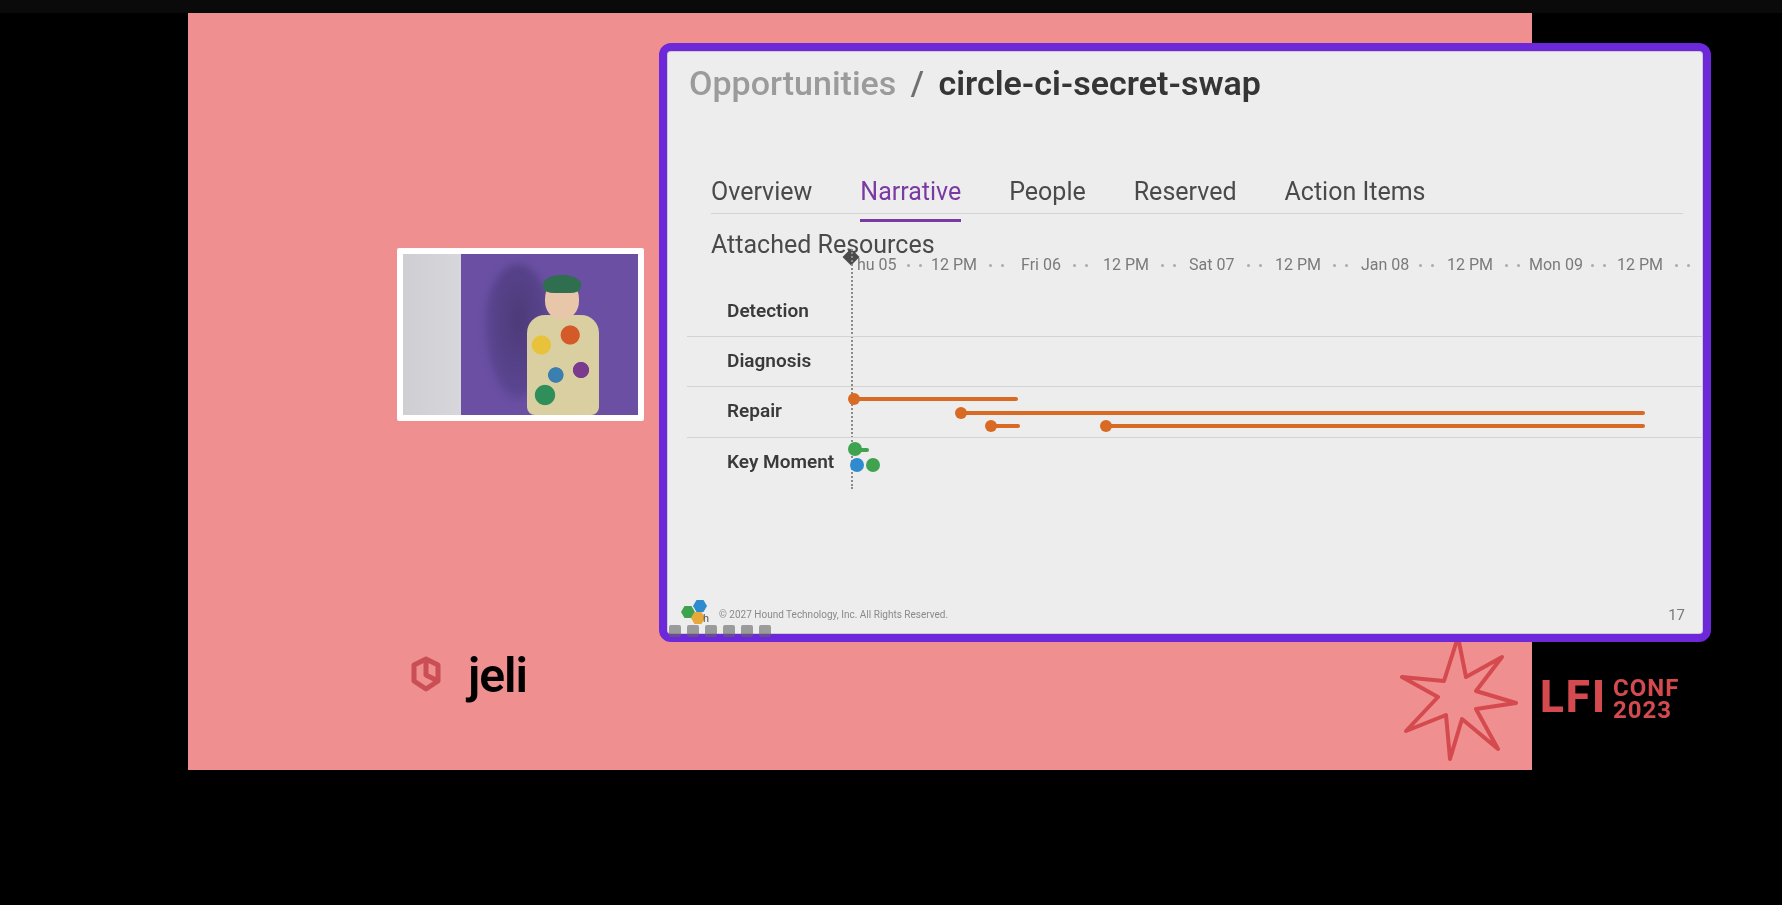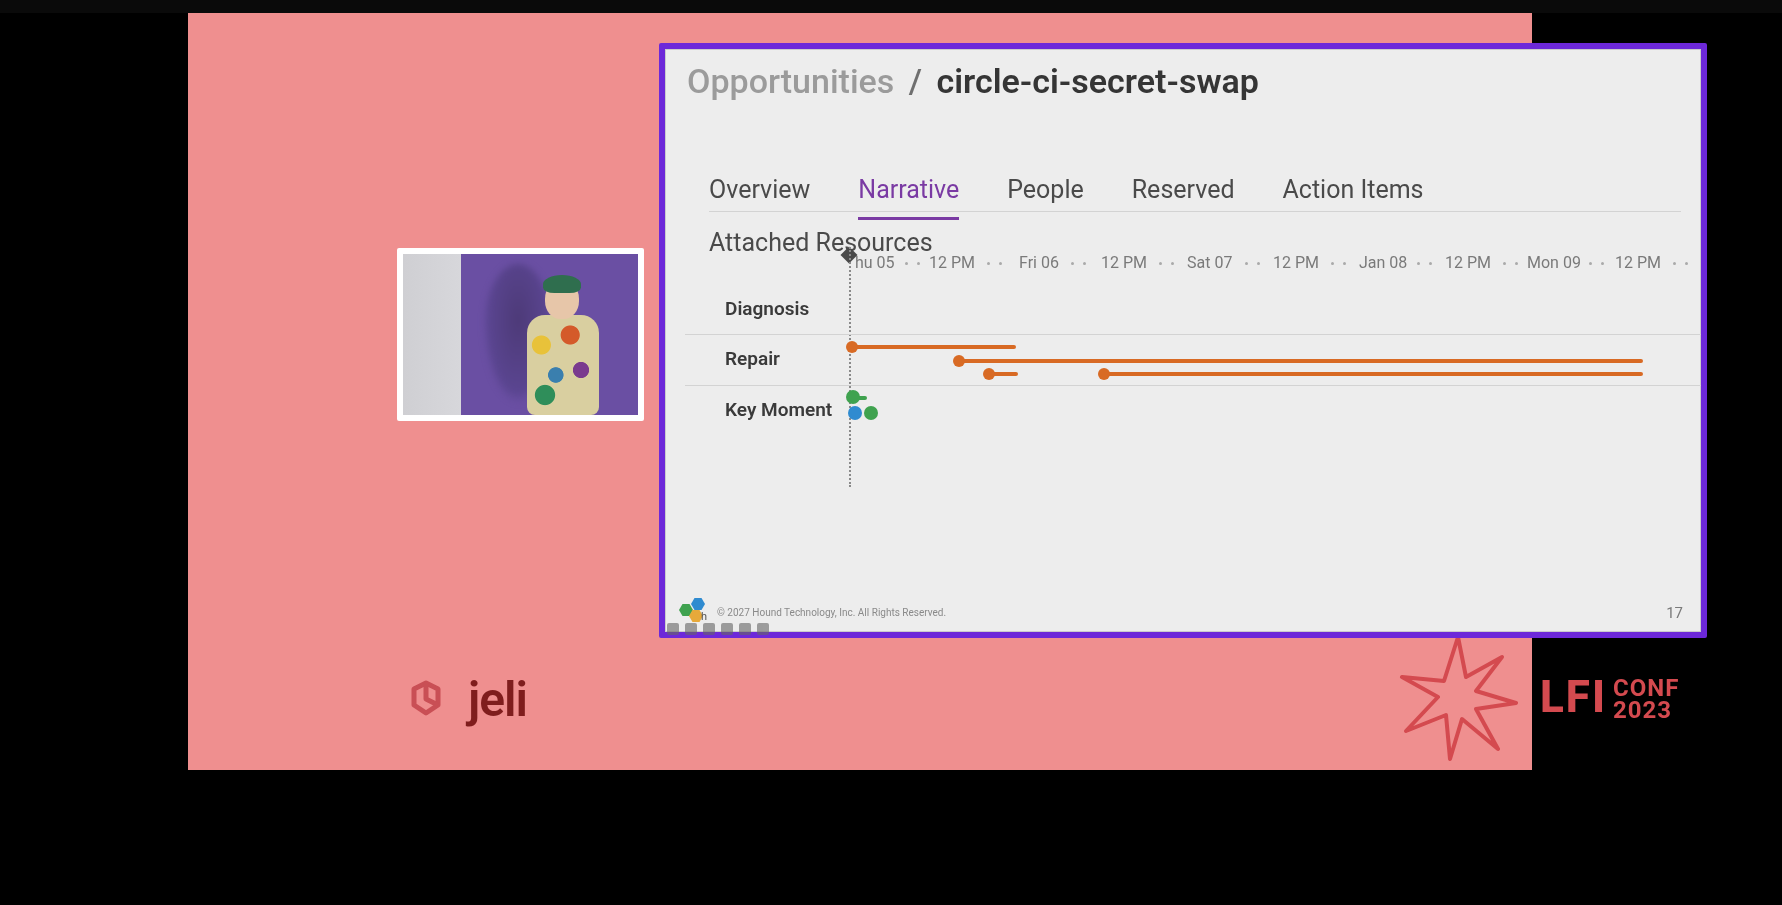--- a/index.html
+++ b/index.html
@@ -113,23 +113,23 @@
       radial-gradient(circle at 40% 60%, #3a7fae 0 10%, transparent 11%),
       radial-gradient(circle at 75% 55%, #7a3a8e 0 10%, transparent 11%),
       radial-gradient(circle at 25% 80%, #2f8e5a 0 10%, transparent 11%),
       #d9cfa0;
     border-radius: 18px 18px 8px 8px;
   }
 
   
   .jeli-logo {
     position: absolute;
-    left: 216px; top: 660px;
+    left: 216px; top: 636px;
     width: 140px; height: 64px;
-    color: #7f1d1d;
+    color: #000000;
   }
   .jeli-mark {
     display: inline-block;
     vertical-align: middle;
   }
   .jeli-word {
     display: inline-block;
     vertical-align: middle;
     font-size: 48px;
     font-weight: 600;
@@ -169,23 +169,23 @@
     line-height: 0.9;
     text-align: left;
   }
 
   
   .panel {
     position: absolute;
     left: 471px; top: 30px;
     width: 1036px; height: 583px;
     background: #ededed;
-    border: 6px solid #6d28d9;
+    border: 8px solid #6d28d9;
     box-shadow: 0 0 0 1px #ccc inset;
-    border-radius: 2px;
+    border-radius: 12px;
   }
   .crumb {
     position: absolute;
     left: 22px; top: 12px;
     font-size: 34px;
     color: #9b9b9b;
     font-weight: 500;
   }
   .crumb .slash {
     color: #6f6f6f;
@@ -450,20 +450,23 @@
         <span class="tick" style="left:692px">Mon 09</span>
         <span class="dot" style="left:754px"></span>
           <span class="dot" style="left:766px"></span>
         <span class="tick" style="left:780px">12 PM</span>
         <span class="dot" style="left:838px"></span>
           <span class="dot" style="left:850px"></span>
       </div>
 
       <div class="rows">
         <div class="row">
+          <span class="row-label">Detection</span>
+        </div>
+        <div class="row">
           <span class="row-label">Diagnosis</span>
         </div>
         <div class="row row-repair">
           <span class="row-label">Repair</span>
           <div class="bar" style="left:166px; top:10px; width:165px;">
               <span class="start-dot"></span>
             </div>
           <div class="bar" style="left:273px; top:24px; width:685px;">
               <span class="start-dot"></span>
             </div>

